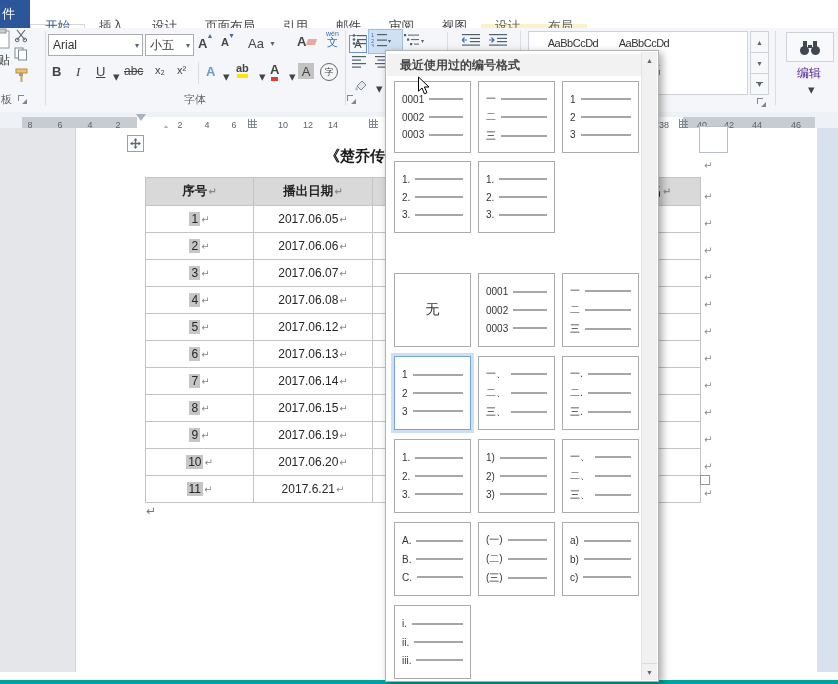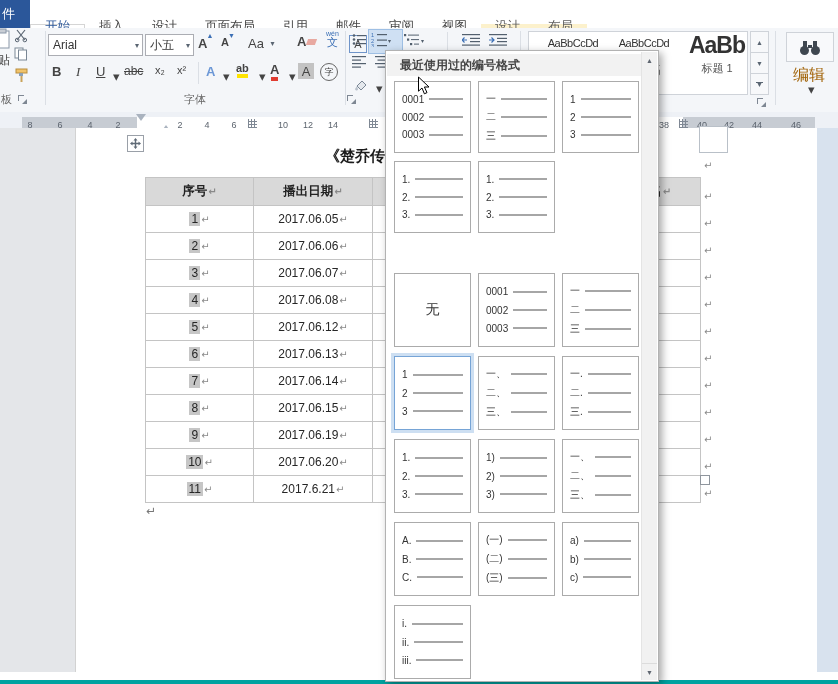--- a/index.html
+++ b/index.html
@@ -250,41 +250,37 @@
 
     <div class="stylebox">
       <div class="sitem" style="left:11px;">
         <div class="sprev" style="margin-top:5px;">AaBbCcDd</div>
         <div class="slabel" style="margin-top:14px;"></div>
       </div>
       <div class="sitem" style="left:82px;">
         <div class="sprev" style="margin-top:5px;">AaBbCcDd</div>
         <div class="slabel" style="margin-top:14px;">无间隔</div>
       </div>
-      <div class="sitem" style="left:155px;">
-        <div class="sprev" style="font-size:23px;font-weight:bold;letter-spacing:-1px;margin-top:0;">AaBb</div>
-        <div class="slabel" style="margin-top:2px;">标题 1</div>
-      </div>
     </div>
     <div class="sscroll" style="top:3px;">▲</div>
     <div class="sscroll" style="top:24px;">▼</div>
     <div class="sscroll" style="top:45px;flex-direction:column;line-height:2px;"><span style="border-top:1px solid #5a6572;width:7px;height:1px;"></span>▼</div>
     <span class="launcher" style="left:757px;top:70px;"></span>
     <div class="gsep" style="left:775px;"></div>
 
     <div class="findbtn">
       <svg width="24" height="17">
           <rect x="5" y="2" width="4" height="7" fill="#3f4750"></rect>
           <rect x="15" y="2" width="4" height="7" fill="#3f4750"></rect>
           <rect x="10" y="6" width="4" height="3" fill="#3f4750"></rect>
           <circle cx="6.5" cy="11.5" r="4.5" fill="#3f4750"></circle>
           <circle cx="17.5" cy="11.5" r="4.5" fill="#3f4750"></circle>
         </svg>
     </div>
-    <span class="rbtn" style="left:786px;top:37px;width:46px;font-size:16px;color:#a16207;">编辑</span>
+    <span class="rbtn" style="left:786px;top:37px;width:46px;font-size:12px;color:#4c1d95;">编辑</span>
     <span class="rbtn darr" style="left:805px;top:54px;">▾</span>
   </div>
 
   <div class="rulerrow">
     <div class="rseg" style="left:22px;width:115px;background:#c7ccd3;"></div>
     <div class="rseg" style="left:137px;width:546px;background:#ffffff;"></div>
     <div class="rseg" style="left:683px;width:132px;background:#c7ccd3;"></div>
     <div style="position:absolute;left:0;top:0;width:838px;height:24px;">
       <span class="gridmark" style="left:248px;"></span>
       <span class="gridmark" style="left:369px;"></span>

